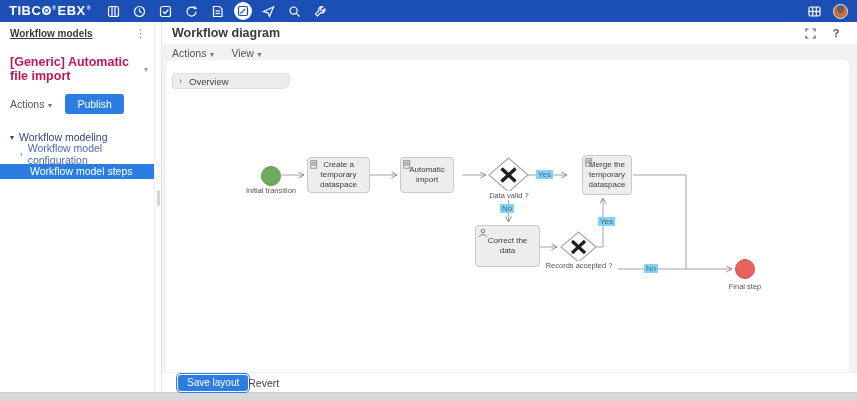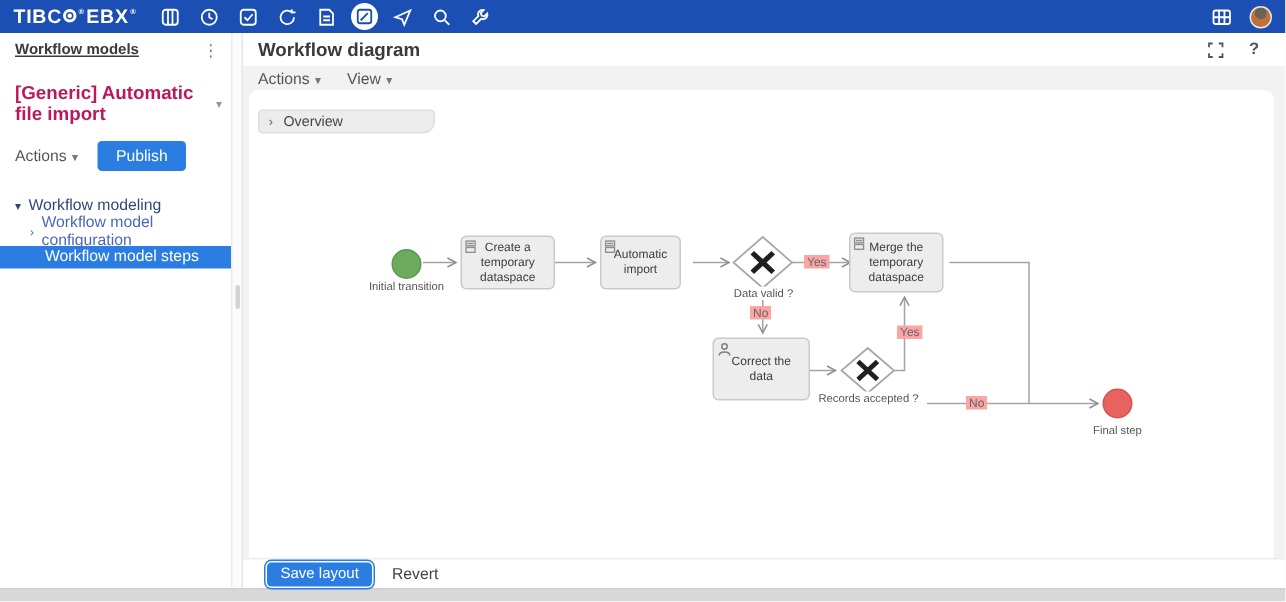--- a/index.html
+++ b/index.html
@@ -49,36 +49,36 @@
   .main-header { height:22px; background:#fff; display:flex; align-items:center; padding:0 13px 0 10px; }
   .main-header .t { font-size:12.5px; font-weight:bold; color:#3a3a3a; flex:1; }
   .mh-ic { color:#555; display:flex; align-items:center; justify-content:center; width:16px; height:16px; cursor:pointer; margin-left:10px; }
   .help { font-size:11px; color:#555; font-weight:bold; }
   .toolbar { height:16px; display:flex; align-items:center; gap:16px; padding:2px 0 0 10px; }
   .canvas-wrap { flex:1; padding:0 8px 0 4px; }
   .canvas { background:#fff; height:100%; border-radius:6px 6px 0 0; position:relative; overflow:hidden; }
   .overview { position:absolute; top:13px; left:6px; width:118px; height:16px; background:#ececec; border:1px solid #dedede; border-radius:3px 3px 8px 3px; display:flex; align-items:center; padding:0 6px; cursor:pointer; }
   .overview .ar { font-size:9px; color:#666; margin-right:7px; }
   .overview .lb { font-size:9.5px; color:#444; }
-  .footer { height:20px; background:#fff; border-top:1px solid #ededed; display:flex; align-items:center; gap:13px; padding-left:16px; }
+  .footer { height:20px; background:#fff; border-top:1px solid #ededed; display:flex; align-items:center; padding-left:16px; }
   .btn-save { background:#2b7de1; color:#fff; font-size:10px; border:none; border-radius:3px; padding:2.5px 9px; cursor:pointer; font-family:inherit; box-shadow:0 0 0 1px #fff, 0 0 0 2px #2b7de1; }
   .revert { font-size:10.5px; color:#444; cursor:pointer; }
   .bottom-strip { height:9px; background:#d8d8d8; border-top:1px solid #cfcfcf; }
 
   
   .diagram { position:absolute; inset:0; }
   .diagram svg.wires { position:absolute; left:0; top:0; }
   .node { position:absolute; font-size:8px; color:#3c3c3c; }
   .task { background:#ededed; border:1px solid #c9c9c9; border-radius:4px; display:flex; align-items:center; justify-content:center; text-align:center; line-height:1.25; padding:2px 4px; cursor:pointer; }
   .task .corner { position:absolute; top:2px; left:2px; }
   .circle { border-radius:50%; cursor:pointer; }
   .start { left:95px; top:106px; width:20px; height:20px; background:#6cab5d; border:1px solid #5b9a4c; }
   .end { left:569px; top:199px; width:20px; height:20px; background:#e8625f; border:1px solid #d25250; }
   .nlabel { position:absolute; text-align:center; font-size:7.5px; color:#555; }
-  .edge-label { position:absolute; font-size:8px; color:#666; background:#fca5a5; padding:0 2px; text-align:left; }
+  .edge-label { position:absolute; font-size:8px; color:#666; background:#7dd3fc; padding:0 2px; text-align:left; }
   .gw { position:absolute; cursor:pointer; }
 </style>
 </head>
 <body>
 
 <header class="topbar">
   <div class="logo">
     <span>TIBC</span>
       <span class="logo-o"></span>
       <span class="reg">®</span>
@@ -248,21 +248,21 @@
 
           <div class="node task" style="left:234px; top:97px; width:54px; height:36px;">
             <svg class="corner" width="9" height="9" viewBox="0 0 9 9" fill="none" stroke="#8d8d8d" stroke-width="0.9">
                 <rect x="0.7" y="0.7" width="6" height="3.2"></rect>
                 <line x1="1.6" y1="2.3" x2="5.8" y2="2.3"></line>
                 <rect x="0.7" y="5" width="6" height="3.2"></rect>
               </svg>
             <span>Automatic import</span>
           </div>
 
-          <div class="node task" style="left:400px; top:95px; width:63px; height:40px;">
+          <div class="node task" style="left:416px; top:95px; width:50px; height:40px;">
             <svg class="corner" width="9" height="9" viewBox="0 0 9 9" fill="none" stroke="#8d8d8d" stroke-width="0.9">
                 <rect x="0.7" y="0.7" width="6" height="3.2"></rect>
                 <line x1="1.6" y1="2.3" x2="5.8" y2="2.3"></line>
                 <rect x="0.7" y="5" width="6" height="3.2"></rect>
               </svg>
             <span>Merge the temporary dataspace</span>
           </div>
 
           <div class="node task" style="left:309px; top:165px; width:65px; height:42px;justify-content:flex-end;">
             <svg class="corner" width="10" height="10" viewBox="0 0 10 10" fill="none" stroke="#7d7d7d" stroke-width="1">

